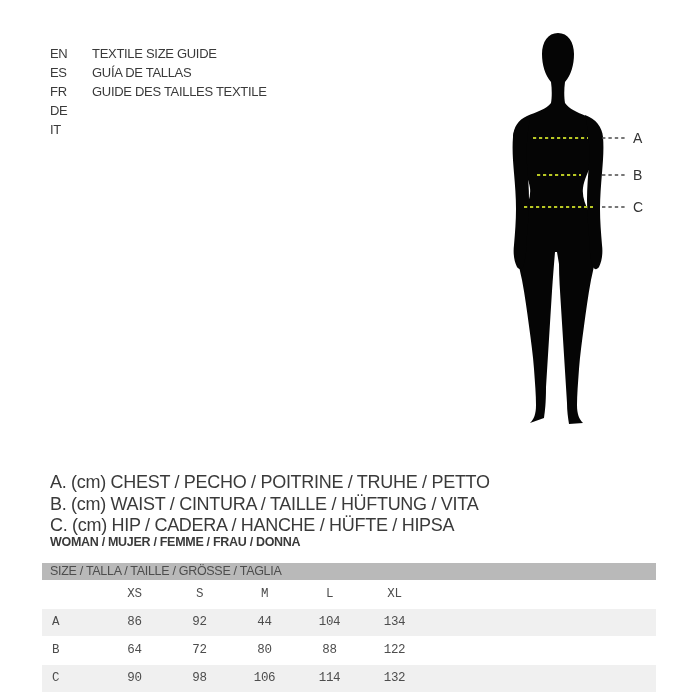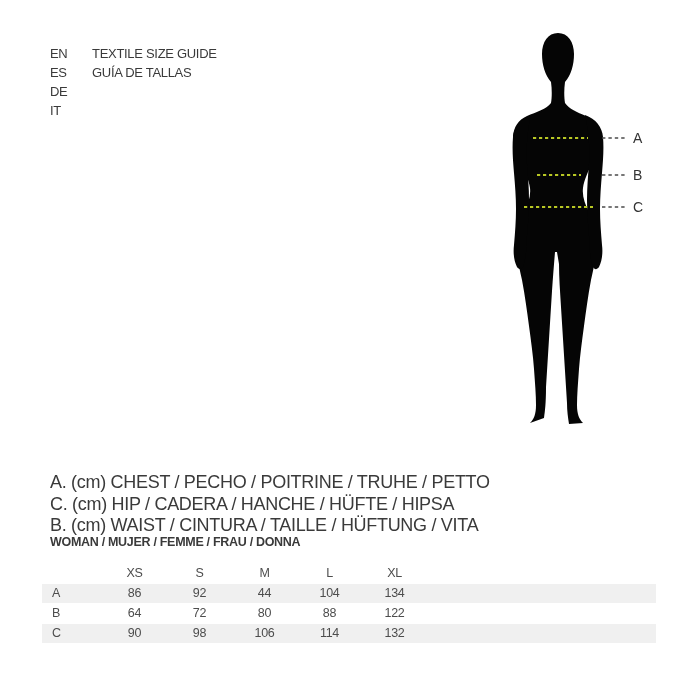--- a/index.html
+++ b/index.html
@@ -30,38 +30,42 @@
   .gender-line { position:absolute; left:50px; top:535px; font-size:12.5px;
                  letter-spacing:-0.3px; color:#3a3a3a;font-weight:bold; }
 
   
   .size-table-wrap { position:absolute; left:42px; top:563px; width:614px; }
   .size-table-header { height:17px; line-height:17px; background:#b9b9b9;
                        color:#4d4d4d; font-size:12.5px; letter-spacing:-0.3px;
                        padding-left:8px; }
   table.size-table { border-collapse:collapse; width:614px; table-layout:fixed;
                      font-size:12.5px; letter-spacing:-0.3px; color:#4d4d4d; }
-  table.size-table td { height:20px; padding:0; text-align:center; vertical-align:middle; }
+  table.size-table td { height:28px; padding:0; text-align:center; vertical-align:middle;font-family:Liberation Mono, monospace; }
   table.size-table td.rowlabel { text-align:left; padding-left:10px; }
   tr.cols-row td { color:#4d4d4d; }
   tr.stripe { background:#f0f0f0; border-top:1px solid #ffffff; border-bottom:1px solid #ffffff; }
 </style>
 </head>
 <body>
 
 <div class="page">
 
   <div class="lang-list">
     <div class="lang-row">
       <span class="lang-code">EN</span>
       <span class="lang-title">TEXTILE SIZE GUIDE</span>
     </div>
     <div class="lang-row">
       <span class="lang-code">ES</span>
       <span class="lang-title">GUÍA DE TALLAS</span>
+    </div>
+    <div class="lang-row">
+      <span class="lang-code">FR</span>
+      <span class="lang-title">GUIDE DES TAILLES TEXTILE</span>
     </div>
     <div class="lang-row">
       <span class="lang-code">DE</span>
     </div>
     <div class="lang-row">
       <span class="lang-code">IT</span>
     </div>
   </div>
 
   <svg class="figure-svg" viewBox="0 0 200 420">
@@ -99,26 +103,27 @@
     <line x1="34" y1="187" x2="103" y2="187" stroke-width="2" stroke-dasharray="3.2 2.8" stroke="#b8c724"></line>
     <line x1="112" y1="187" x2="137" y2="187" stroke-width="1.6" stroke-dasharray="3.4 3" stroke="#4a4a4a"></line>
   </svg>
 
   <span class="measure-label a">A</span>
   <span class="measure-label b">B</span>
   <span class="measure-label c">C</span>
 
   <div class="legend">
     <div>A. (cm) CHEST / PECHO / POITRINE / TRUHE / PETTO</div>
+    <div>B. (cm) WAIST / CINTURA / TAILLE / HÜFTUNG / VITA</div>
     <div>C. (cm) HIP / CADERA / HANCHE / HÜFTE / HIPSA</div>
-    <div>B. (cm) WAIST / CINTURA / TAILLE / HÜFTUNG / VITA</div>
   </div>
   <div class="gender-line">WOMAN / MUJER / FEMME / FRAU / DONNA</div>
 
   <div class="size-table-wrap">
+    <div class="size-table-header">SIZE / TALLA / TAILLE / GRÖSSE / TAGLIA</div>
     <table class="size-table">
       <colgroup>
         <col style="width:60px">
           <col style="width:65px">
           <col style="width:65px">
         <col style="width:65px">
           <col style="width:65px">
           <col style="width:65px">
         <col style="width:229px">
       </colgroup>

